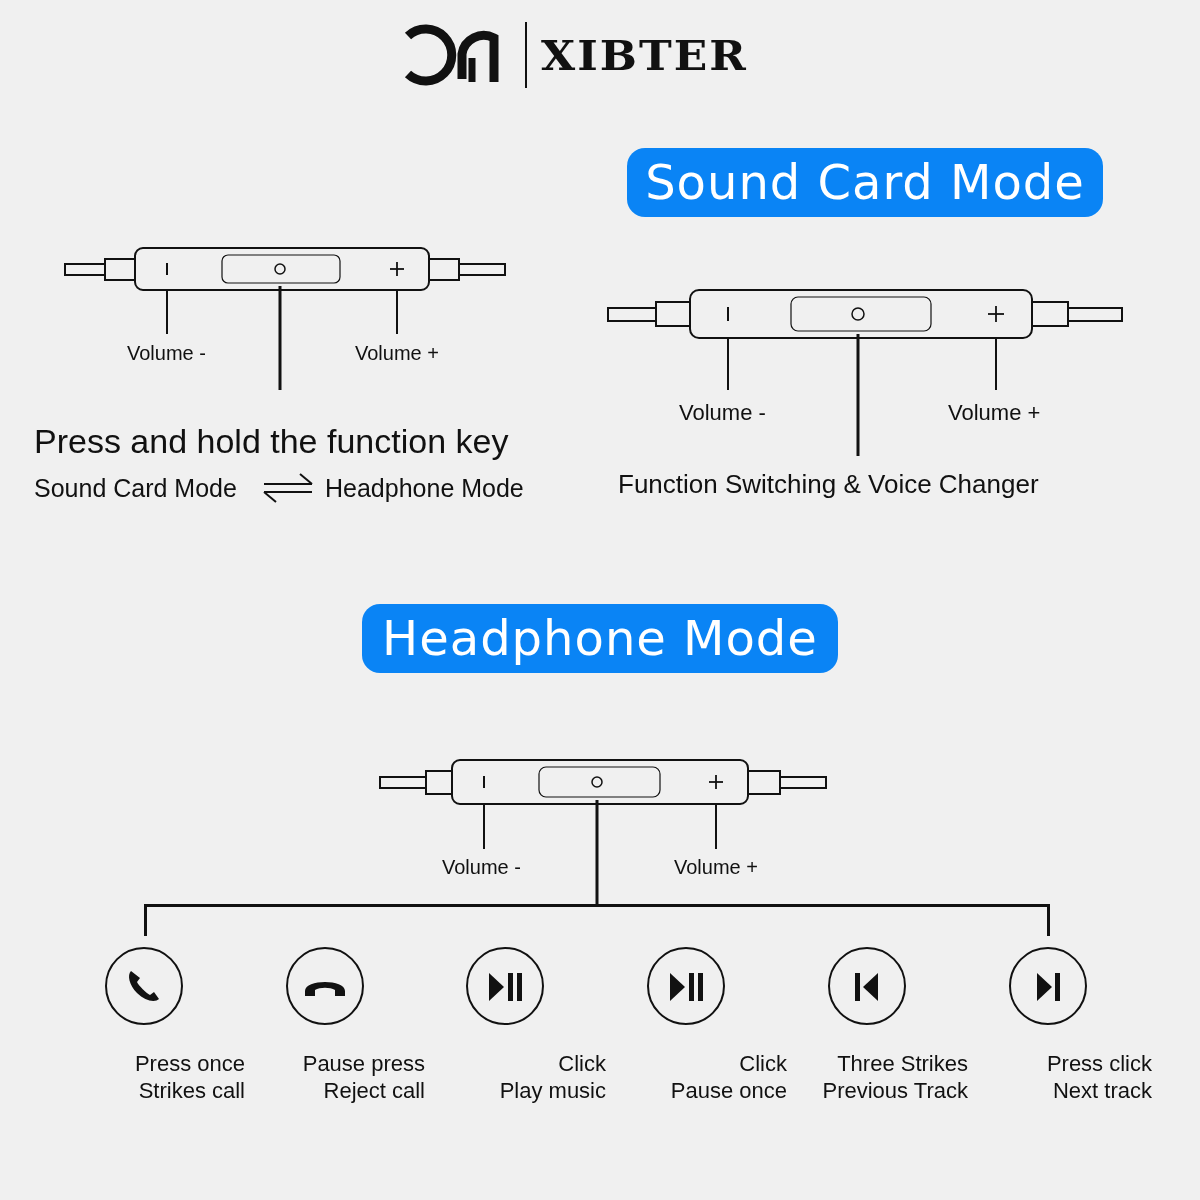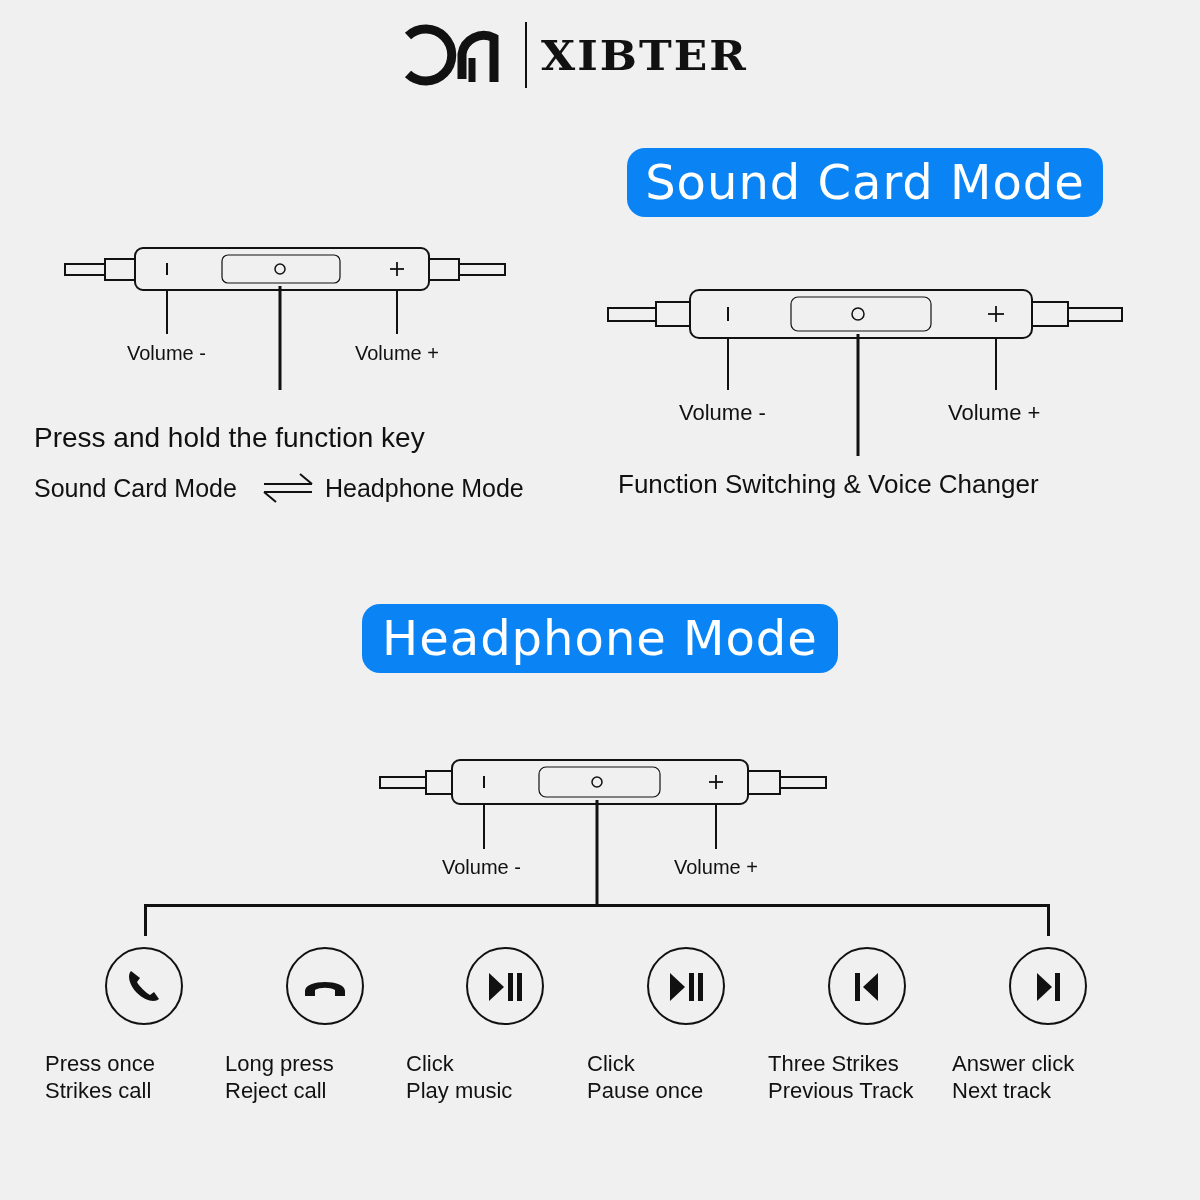--- a/index.html
+++ b/index.html
@@ -10,21 +10,21 @@
   .abs { position: absolute; }
   .pill {
     position: absolute; background: #0a84f5; color: #fff; border-radius: 18px;
     font-family: "DejaVu Sans", sans-serif; text-align: center; letter-spacing: 1px;
   }
   .vline { position: absolute; background: #111; }
   .lbl { position: absolute; font-size: 21px; white-space: nowrap; text-align: right; }
   .brand-mark { position:absolute; left:404px; top:24px; }
   .brand-text { position:absolute; left:541px; top:30px; font-family:"DejaVu Serif", serif; font-size:44px; letter-spacing:2px; font-weight:bold; transform:scaleY(0.95); }
   .brand-divider { position:absolute; left:525px; top:22px; width:2px; height:66px; background:#111; }
-  .caption { position:absolute; text-align:left; font-size:22px; line-height:27px; width:200px; }
+  .caption { position:absolute; text-align:right; font-size:22px; line-height:27px; width:200px; }
   .icon-circle { position:absolute; width:78px; height:78px; border:2px solid #111; border-radius:50%; box-sizing:border-box; }
   .icon-circle svg { position:absolute; left:0; top:0; }
 </style>
 </head>
 <body>
 
 <div>
   <svg class="brand-mark" width="100" height="62" viewBox="0 0 100 62">
     <path d="M6 12 A26 26 0 1 1 6 50" fill="none" stroke="#111" stroke-width="9" transform="translate(-2,0)"></path>
     <path d="M58 55 L58 30 A22 22 0 0 1 90 14 L90 58" fill="none" stroke="#111" stroke-width="9"></path>
@@ -45,21 +45,21 @@
     <circle cx="220" cy="25" r="5" fill="none" stroke="#111" stroke-width="1.5"></circle>
     <line x1="107" y1="19" x2="107" y2="31" stroke="#111" stroke-width="2"></line>
     <line x1="330" y1="25" x2="344" y2="25" stroke="#111" stroke-width="1.8"></line>
     <line x1="337" y1="18" x2="337" y2="32" stroke="#111" stroke-width="1.8"></line>
     <line x1="107" y1="46" x2="107" y2="90" stroke="#111" stroke-width="2"></line>
     <line x1="337" y1="46" x2="337" y2="90" stroke="#111" stroke-width="2"></line>
     <line x1="220" y1="42" x2="220" y2="146" stroke="#111" stroke-width="3"></line>
   </svg>
   <div class="lbl" style="left:127px;top:342px;font-size:20px">Volume -</div>
   <div class="lbl" style="left:355px;top:342px;font-size:20px">Volume +</div>
-  <div class="lbl" style="left:34px;top:422px;font-size:28px">Press and hold the function key</div>
+  <div class="lbl" style="left:34px;top:422px;font-size:34px">Press and hold the function key</div>
   <div class="lbl" style="left:34px;top:474px;font-size:25px">Sound Card Mode</div>
   <svg class="abs" style="left:262px;top:472px" width="52" height="32">
     <line x1="2" y1="12" x2="50" y2="12" stroke="#111" stroke-width="2"></line>
     <line x1="50" y1="12" x2="38" y2="2" stroke="#111" stroke-width="2"></line>
     <line x1="2" y1="20" x2="50" y2="20" stroke="#111" stroke-width="2"></line>
     <line x1="2" y1="20" x2="14" y2="30" stroke="#111" stroke-width="2"></line>
   </svg>
   <div class="lbl" style="left:325px;top:474px;font-size:25px">Headphone Mode</div>
 </div>
 
@@ -121,21 +121,21 @@
     </div>
   </div>
 
   <div>
     <div class="icon-circle" style="left:286px;top:947px">
       <svg width="74" height="74" viewBox="0 0 74 74">
         <path d="M17 42 C17 30 57 30 57 42 L57 47 L47 47 L47 41 C42 38 32 38 27 41 L27 47 L17 47 Z" fill="#111"></path>
       </svg>
     </div>
     <div class="caption" style="left:225px;top:1050px">
-      <div>Long press</div>
+      <div>Pause press</div>
       <div>Reject call</div>
     </div>
   </div>
 
   <div>
     <div class="icon-circle" style="left:466px;top:947px">
       <svg width="74" height="74" viewBox="0 0 74 74">
         <polygon points="21,24 21,52 36,38" fill="#111"></polygon>
         <rect x="40" y="24" width="5" height="28" fill="#111"></rect>
         <rect x="49" y="24" width="5" height="28" fill="#111"></rect>
@@ -175,17 +175,17 @@
   </div>
 
   <div>
     <div class="icon-circle" style="left:1009px;top:947px">
       <svg width="74" height="74" viewBox="0 0 74 74">
         <polygon points="26,24 26,52 41,38" fill="#111"></polygon>
         <rect x="44" y="24" width="5" height="28" fill="#111"></rect>
       </svg>
     </div>
     <div class="caption" style="left:952px;top:1050px">
-      <div>Answer click</div>
+      <div>Press click</div>
       <div>Next track</div>
     </div>
   </div>
 </div>
 
 </body></html>

